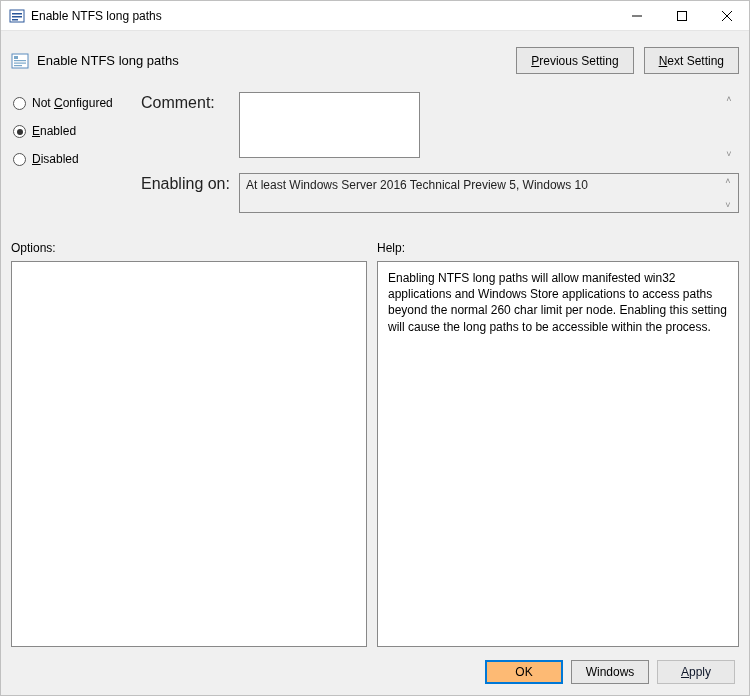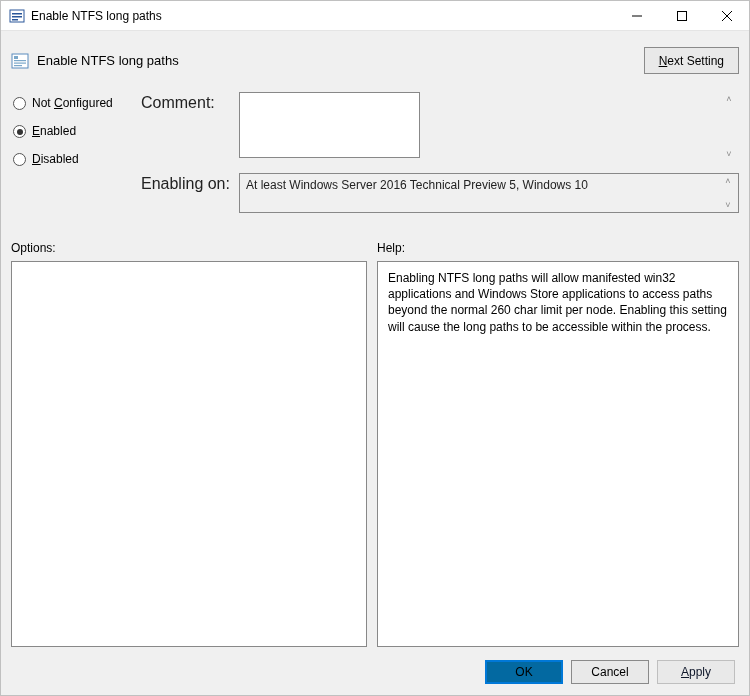--- a/index.html
+++ b/index.html
@@ -192,21 +192,21 @@
     .dlg-btn {
       width: 78px;
       height: 24px;
       background: #e9e9e9;
       border: 1px solid #8a8a8a;
       font-family: inherit;
       font-size: 12px;
     }
     .dlg-btn.primary {
       border: 2px solid #0078d7;
-      background: #0369a1;
+      background: #fdba74;
     }
     .dlg-btn.disabled {
       color: #0f172a;
       border-color: #bfbfbf;
     }
     .dlg-btn .u { text-decoration: underline; }
   </style>
 </head>
 <body>
 
@@ -246,20 +246,21 @@
     <span class="heading-icon">
       <svg width="18" height="18" viewBox="0 0 18 18">
         <rect x="1" y="2" width="16" height="14" fill="#fff" stroke="#5b8bbd" stroke-width="1"></rect>
         <rect x="3" y="4" width="4" height="3" fill="#7ba7c9"></rect>
         <rect x="3" y="8" width="12" height="1.2" fill="#7ba7c9"></rect>
         <rect x="3" y="10.5" width="12" height="1.2" fill="#7ba7c9"></rect>
         <rect x="3" y="13" width="8" height="1.2" fill="#7ba7c9"></rect>
       </svg>
     </span>
     <span class="heading-text">Enable NTFS long paths</span>
+    <button class="nav-btn"><span class="u">P</span>revious Setting</button>
     <button class="nav-btn"><span class="u">N</span>ext Setting</button>
   </div>
 
   <div class="row2">
     <div class="radios">
       <div class="radio-line">
         <span class="radio-circle"></span>
         <span class="radio-label">Not <span class="u">C</span>onfigured</span>
       </div>
       <div class="radio-line">
@@ -304,15 +305,15 @@
     <div class="panel options-panel"></div>
     <div class="panel help-panel">
       <span>Enabling NTFS long paths will allow manifested win32 applications and Windows Store applications to access paths beyond the normal 260 char limit per node.  Enabling this setting will cause the long paths to be accessible within the process.</span>
     </div>
   </div>
 
 </div>
 
 <div class="bottom">
   <button class="dlg-btn primary">OK</button>
-  <button class="dlg-btn">Cancel</button>
+  <button class="dlg-btn">Windows</button>
   <button class="dlg-btn disabled"><span class="u">A</span>pply</button>
 </div>
 
 </body></html>

